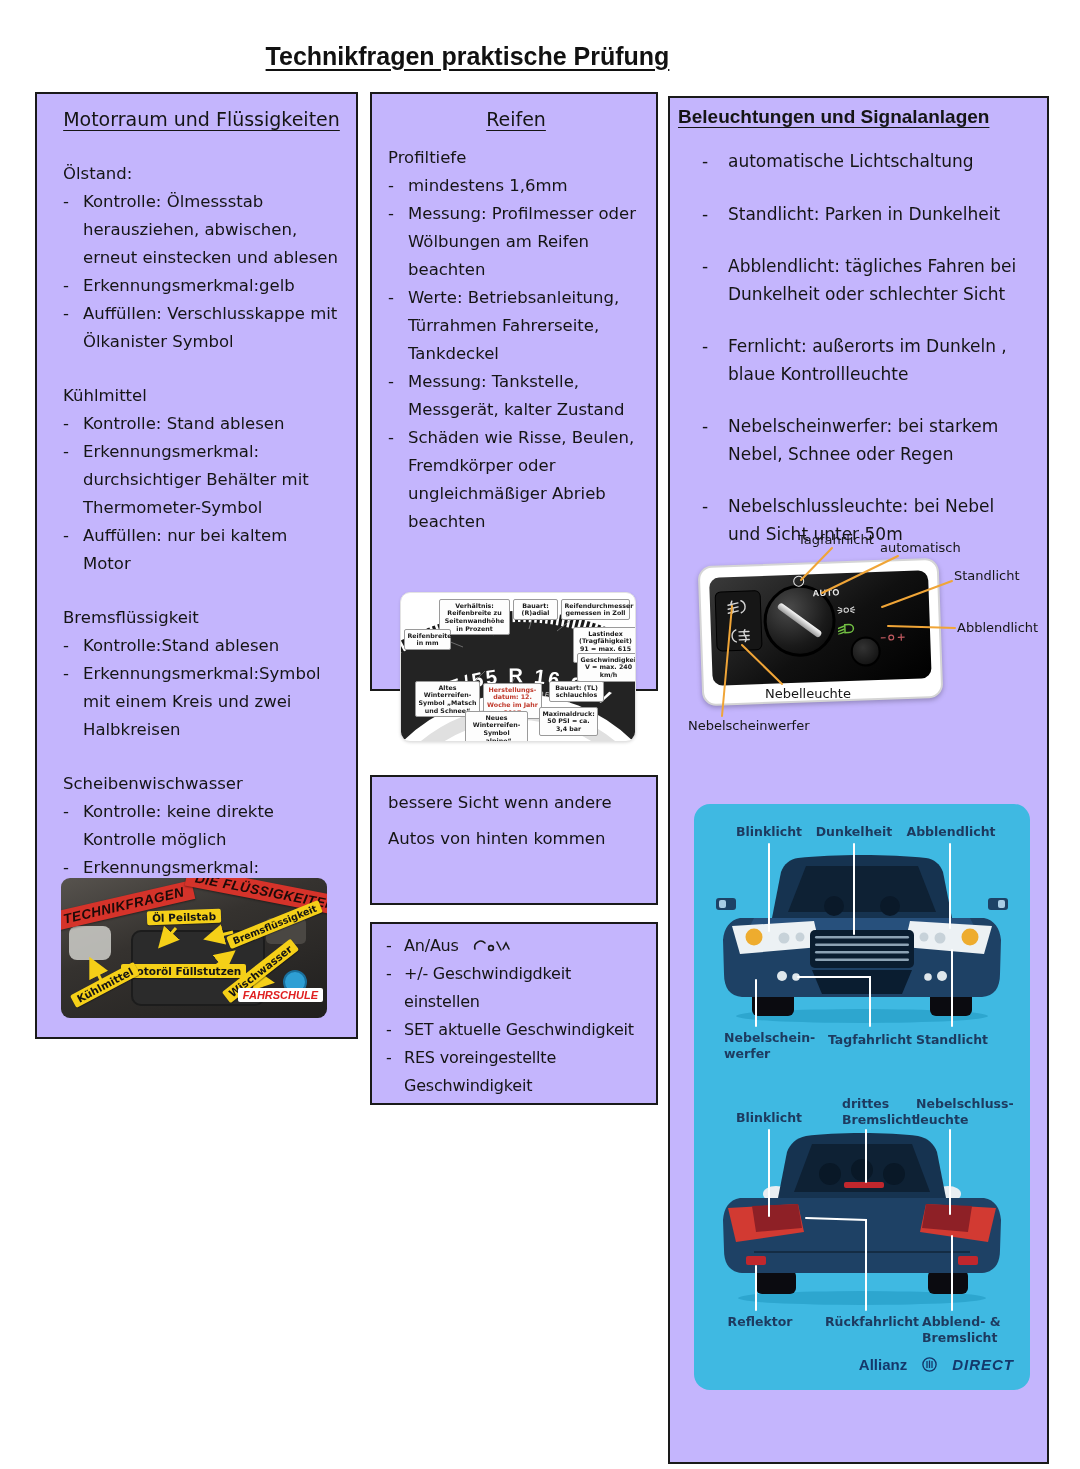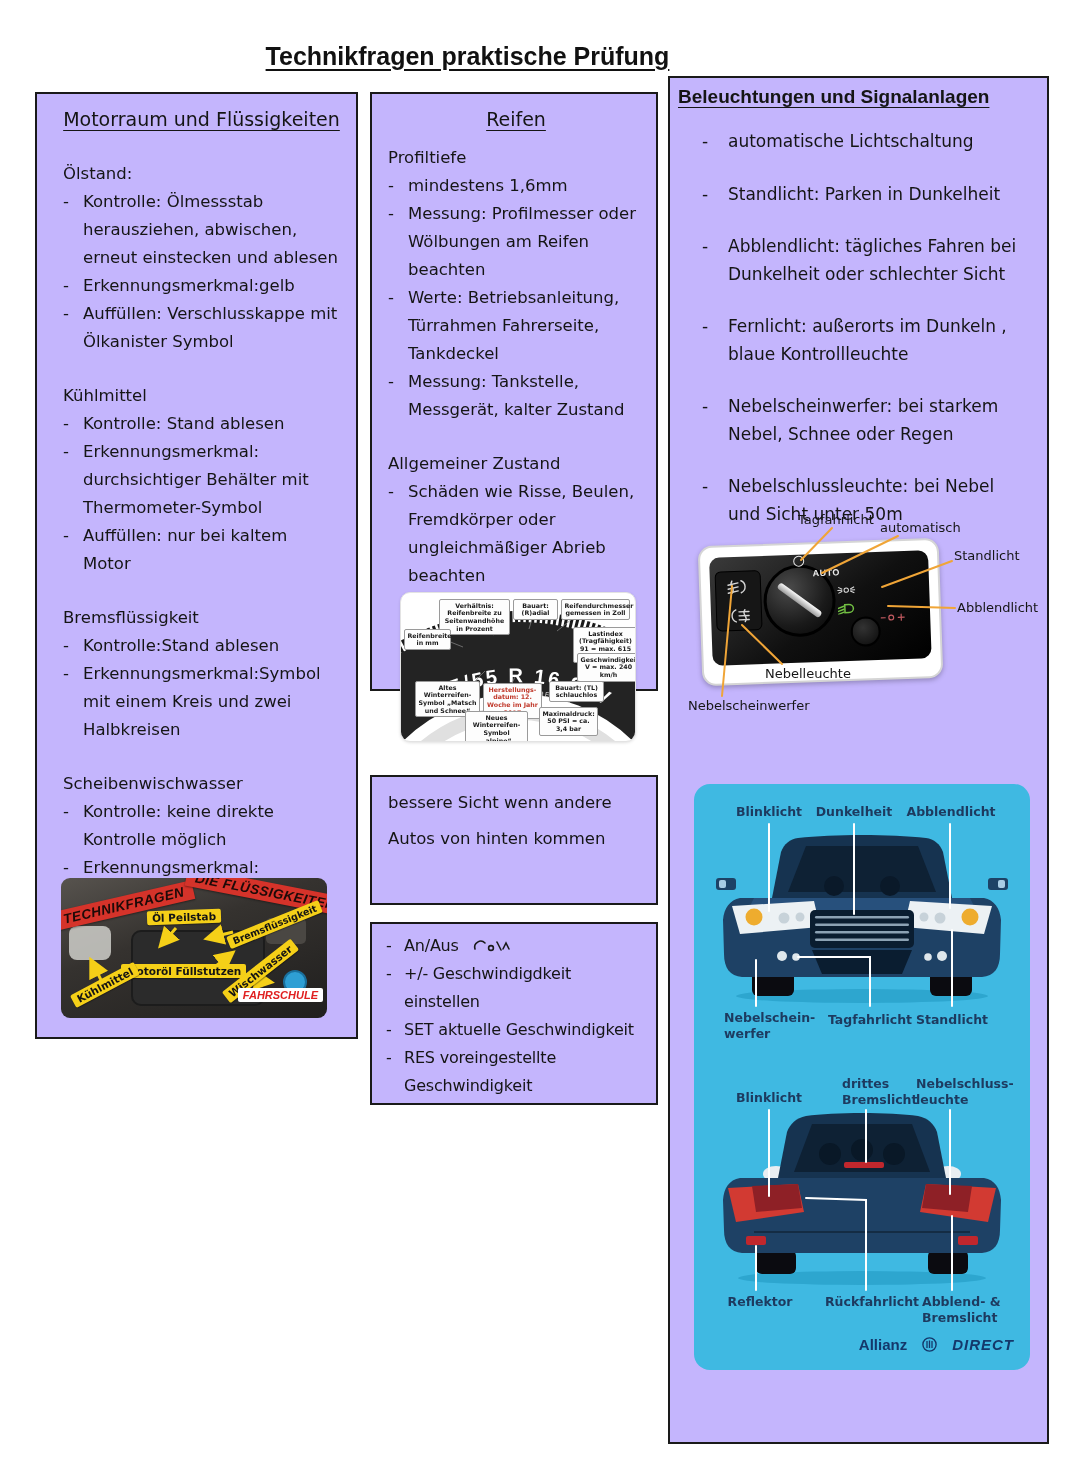--- a/index.html
+++ b/index.html
@@ -16,21 +16,21 @@
   .sec-title{margin-top:26px;line-height:28px;}
   .li{display:flex;line-height:28px;}
   .li .dash{flex:0 0 20px;}
   .li .tx{flex:1 1 auto;}
 
   .lbox{left:35px;top:92px;width:323px;height:947px;padding:4px 16px 0 26px;font-size:16.5px;}
   .mbox1{left:370px;top:92px;width:288px;height:599px;padding:4px 12px 0 16px;font-size:16.5px;}
   .mbox2{left:370px;top:775px;width:288px;height:130px;padding:8px 12px 0 16px;font-size:16.5px;}
   .mbox3{left:370px;top:922px;width:288px;height:183px;padding:8px 10px 0 14px;font-size:16px;letter-spacing:-0.2px;}
   .mbox3 .li .dash{flex:0 0 18px;}
-  .rbox{left:668px;top:76px;width:381px;height:1368px;padding:8px 10px 0 8px;font-size:17px;}
+  .rbox{left:668px;top:96px;width:381px;height:1368px;padding:8px 10px 0 8px;font-size:17px;}
 
   .rheader{font-family:"Liberation Sans",sans-serif;font-weight:bold;font-size:19px;
            text-decoration:underline;text-underline-offset:4px;}
   .rlist{margin-top:20px;padding-left:24px;padding-right:6px;}
   .rli{display:flex;line-height:27.5px;margin-bottom:25px;}
   .rli .dash{flex:0 0 26px;}
 
   
   .engine{position:absolute;left:24px;top:784px;width:266px;height:140px;border-radius:9px;overflow:hidden;
           background:linear-gradient(160deg,#57534e,#35322f 40%,#201f1e);}
@@ -185,21 +185,20 @@
 
     <div class="li">
         <span class="dash">-</span>
         <span class="tx">Werte: Betriebsanleitung, Türrahmen Fahrerseite, Tankdeckel</span>
       </div>
     <div class="li">
         <span class="dash">-</span>
         <span class="tx">Messung: Tankstelle, Messgerät, kalter Zustand</span>
       </div>
 
-    <div class="sec-title">Allgemeiner Zustand</div>
     <div class="li">
         <span class="dash">-</span>
         <span class="tx">Schäden wie Risse, Beulen, Fremdkörper oder ungleichmäßiger Abrieb beachten</span>
       </div>
 
     <div class="tirefig">
       <svg width="234" height="148" style="position:absolute;left:0;top:0;">
         <circle cx="117" cy="265" r="240" fill="none" stroke="#1a1a1a" stroke-width="14" stroke-dasharray="3 2.5"></circle>
         <circle cx="117" cy="265" r="200" fill="none" stroke="#232323" stroke-width="72"></circle>
         <circle cx="117" cy="265" r="145" fill="none" stroke="#e0e0e0" stroke-width="14"></circle>

